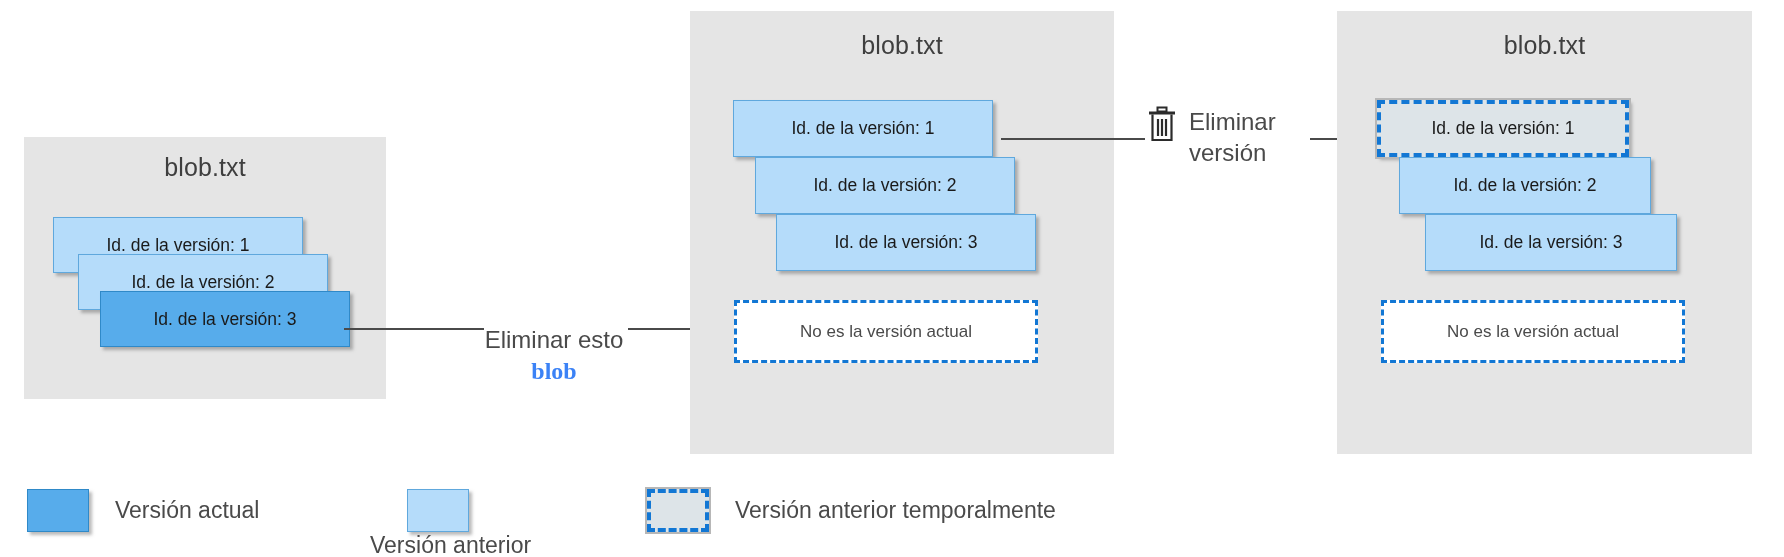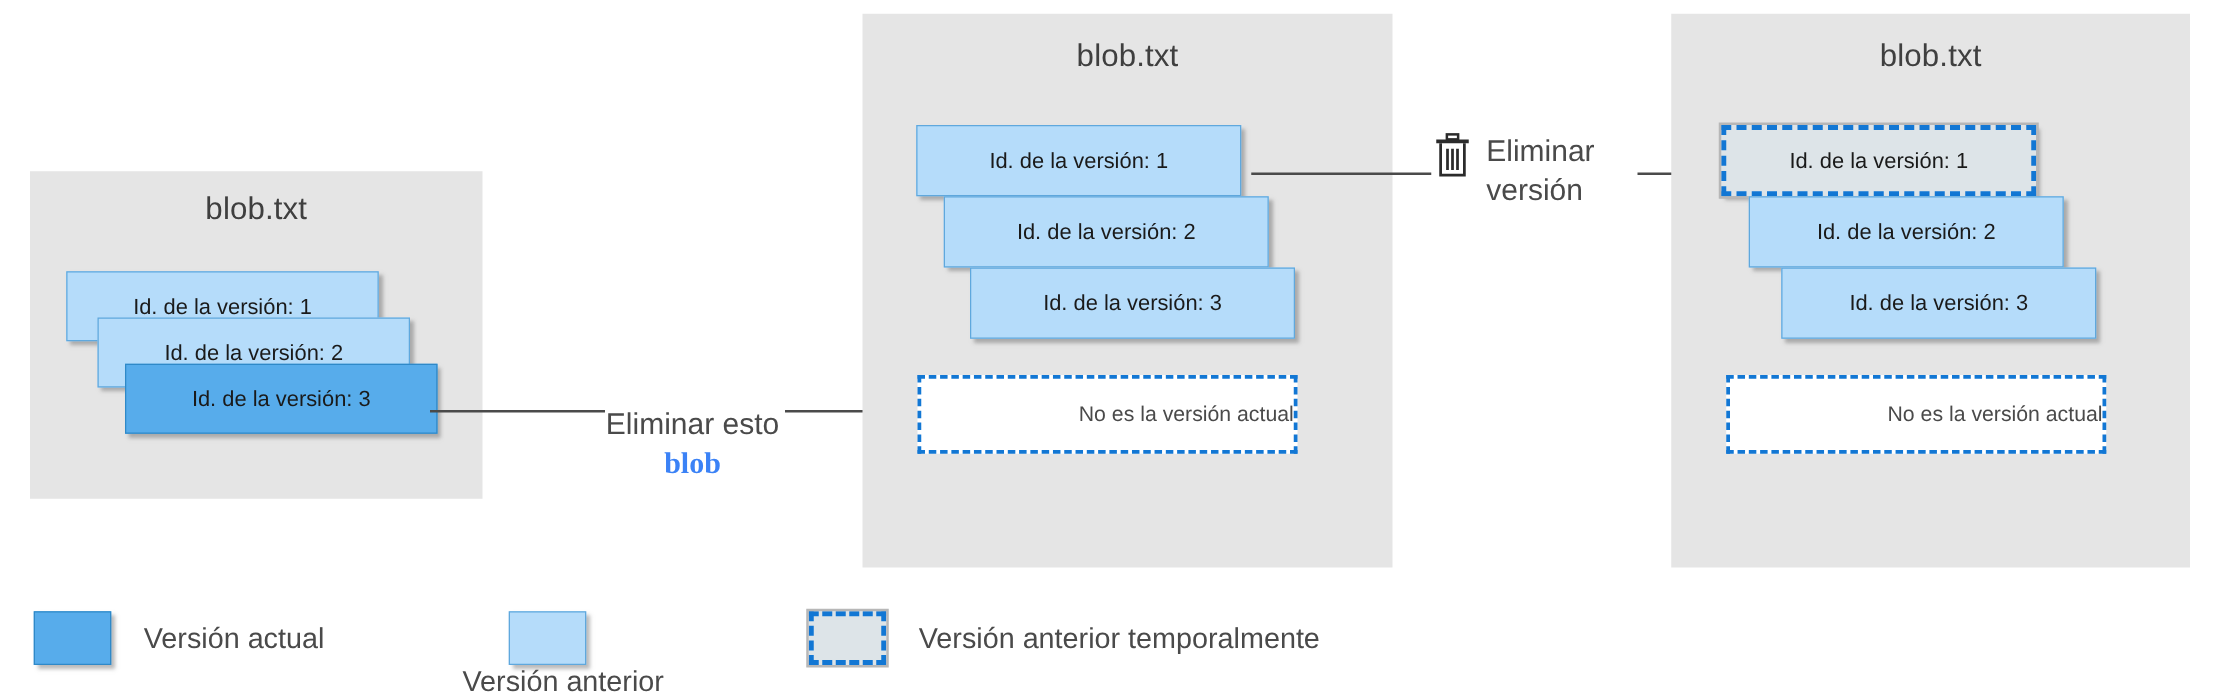--- a/index.html
+++ b/index.html
@@ -62,21 +62,21 @@
   }
 
   
   .dashbox {
     position: absolute;
     box-sizing: border-box;
     background: #ffffff;
     border: 3px dashed #1277d4;
     display: flex;
     align-items: center;
-    justify-content: flex-end;
+    justify-content: center;
     font-size: 17px;
     color: #4a4a4a;
   }
 
   
   .hline {
     position: absolute;
     height: 0;
     border-top: 2px solid #4a4a4a;
   }

